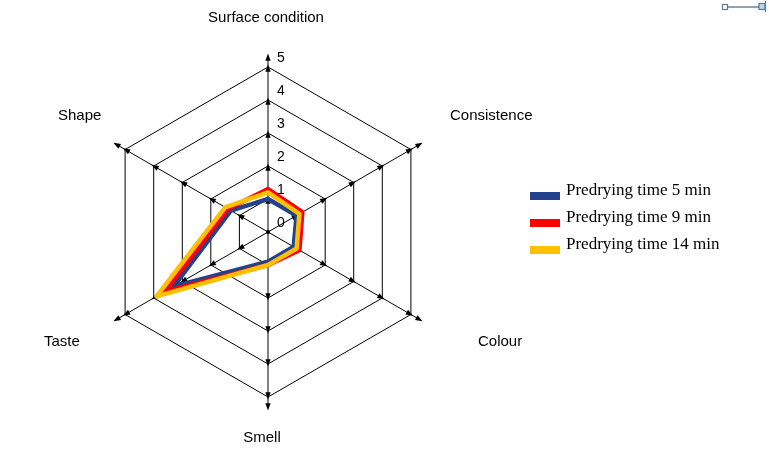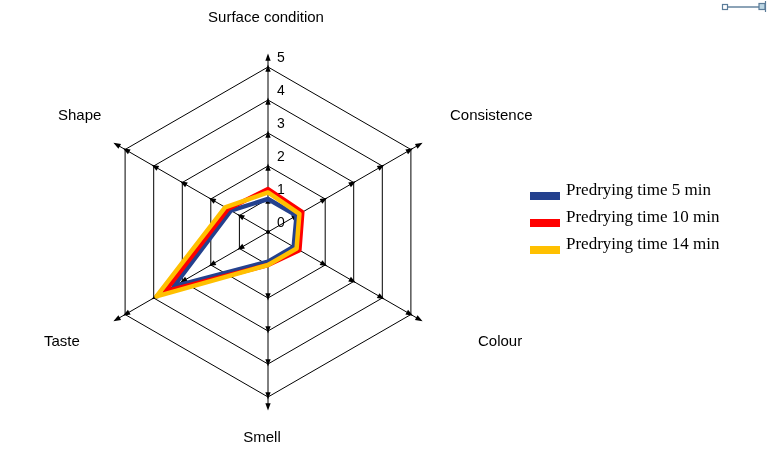--- a/index.html
+++ b/index.html
@@ -83,21 +83,21 @@
       <circle cx="268" cy="232" r="2" fill="#000"></circle>
     </svg>
 
   <div class="legend">
     <div class="legend-item">
       <span class="legend-swatch" style="background: rgb(36, 65, 142);"></span>
       <span class="legend-label">Predrying time 5 min</span>
     </div>
     <div class="legend-item">
       <span class="legend-swatch" style="background: rgb(255, 0, 0);"></span>
-      <span class="legend-label">Predrying time 10 min</span>
+      <span class="legend-label">Predrying time 9 min</span>
     </div>
     <div class="legend-item">
       <span class="legend-swatch" style="background: rgb(255, 192, 0);"></span>
       <span class="legend-label">Predrying time 14 min</span>
     </div>
   </div>
 
   <div class="handle">
     <svg width="46" height="14" viewBox="0 0 46 14">
       <rect id="h-sq1" x="1.5" y="4.5" width="5" height="5" fill="#ffffff" stroke="#5b7c99" stroke-width="1.2"></rect>

